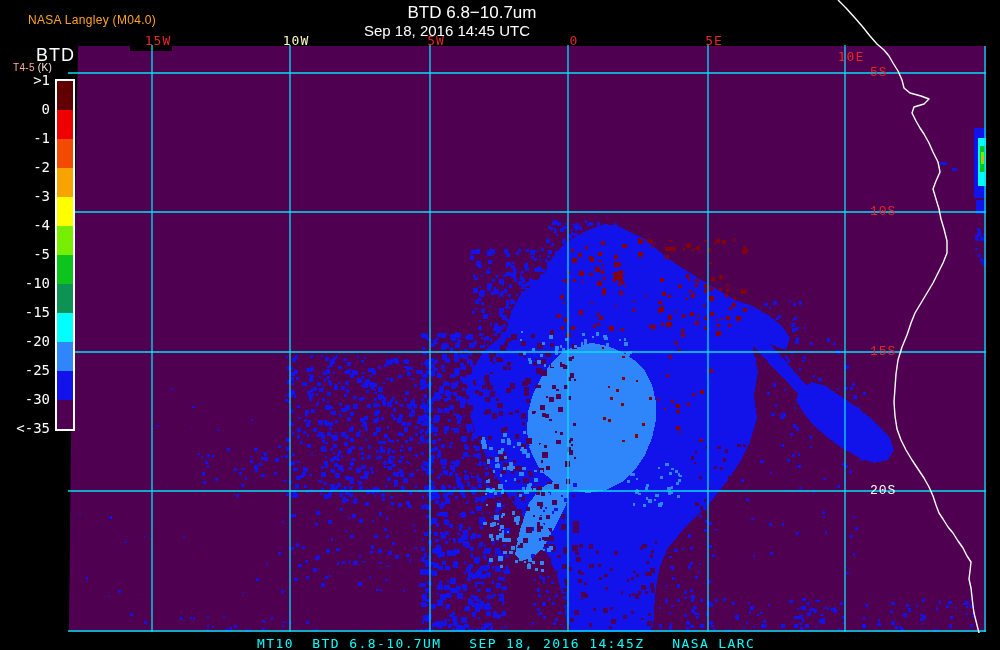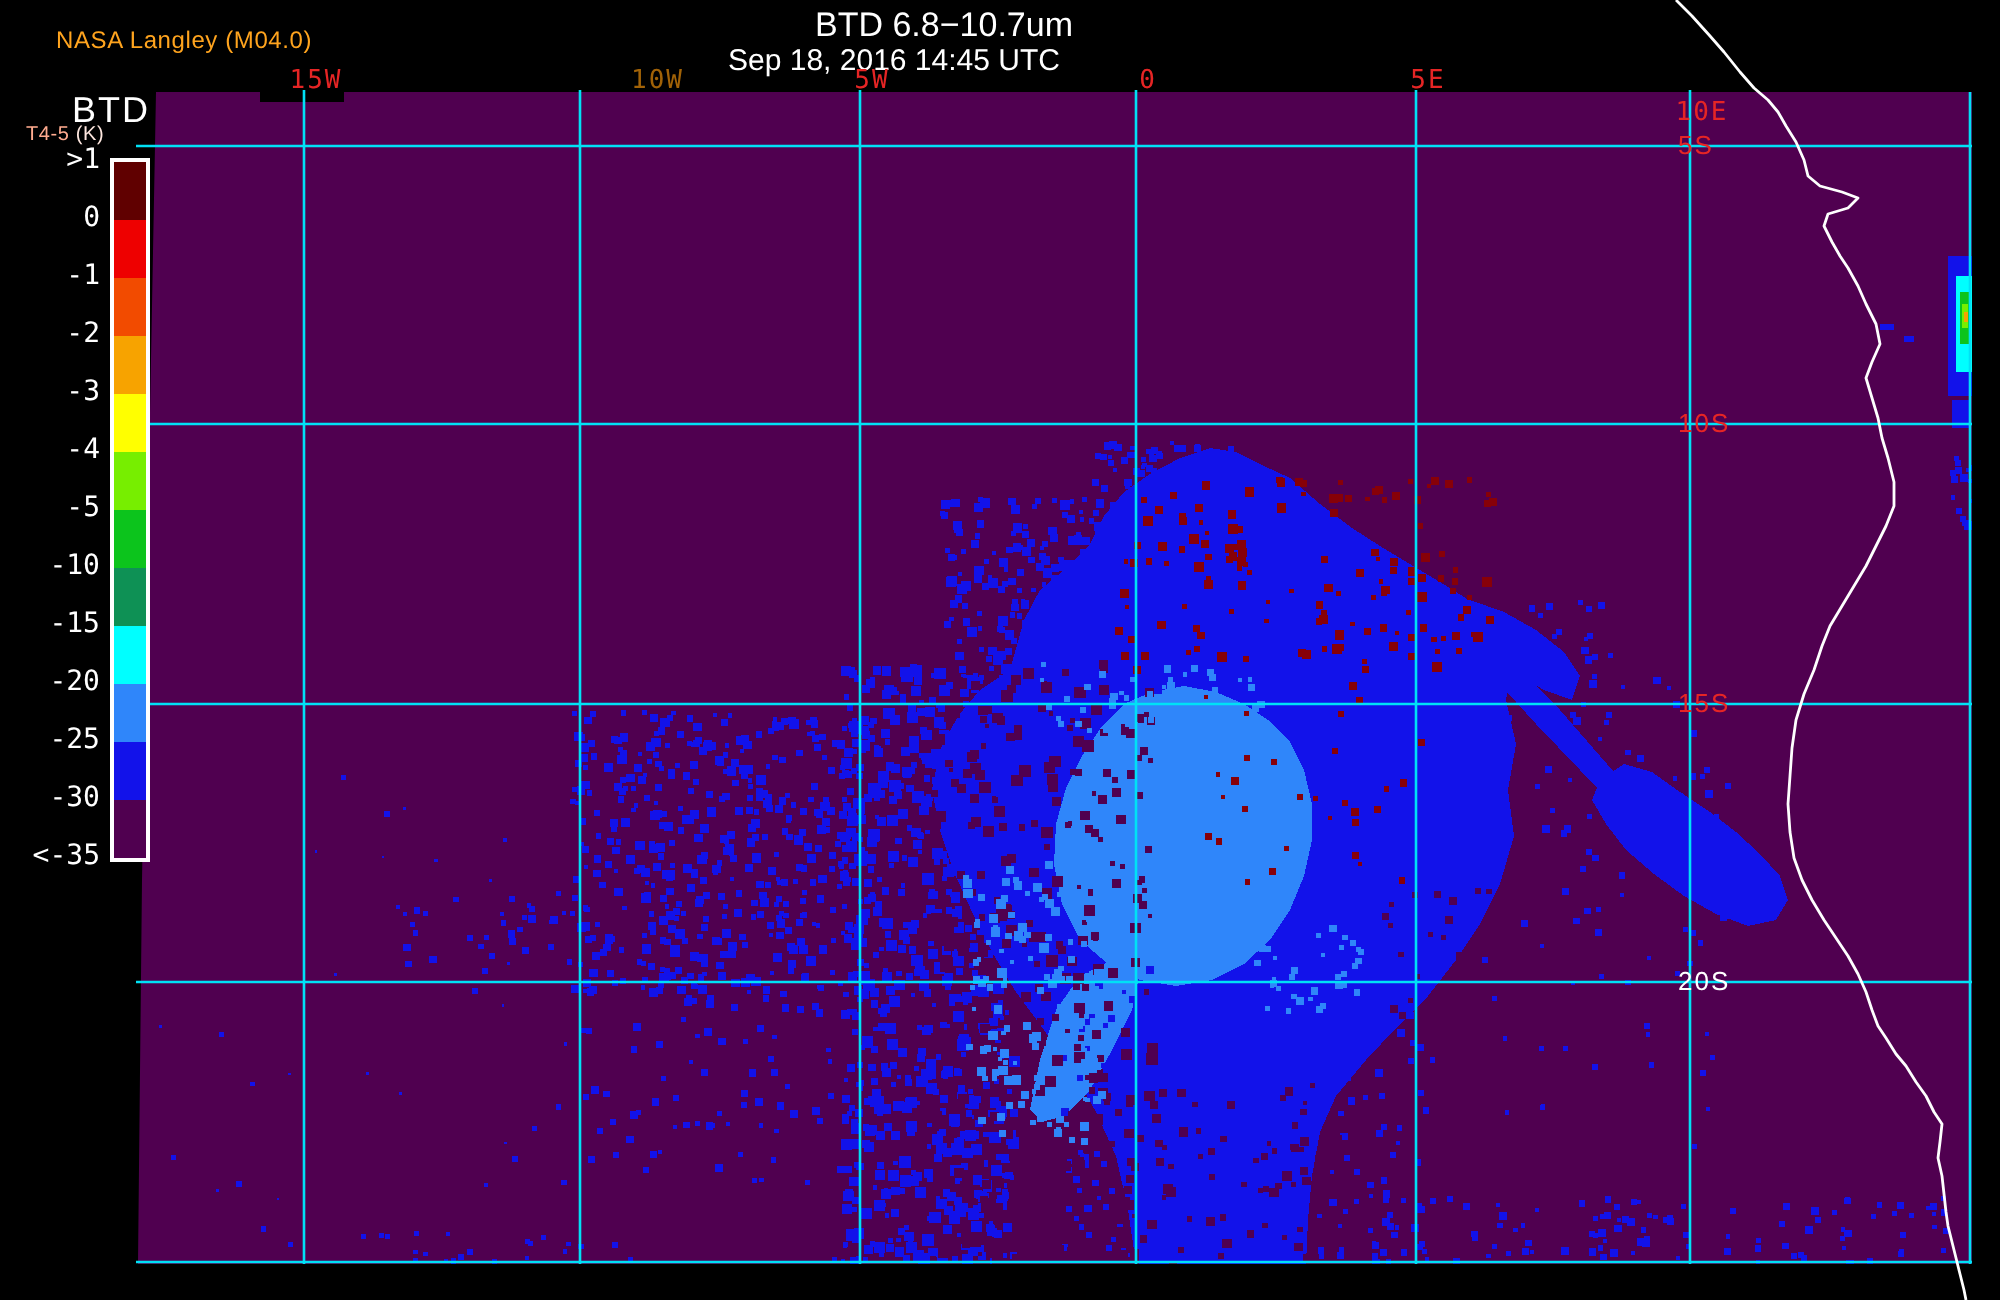--- a/index.html
+++ b/index.html
@@ -13,22 +13,22 @@
   #legend-title{left:36px;top:45px;font-size:18px;color:#fff;letter-spacing:1px;}
   #legend-units{left:13px;top:62px;font-size:10px;letter-spacing:.3px;}
   #colorbar{position:absolute;left:55px;top:79px;width:20px;height:352px;
             border:2px solid #fff;box-sizing:border-box;}
   #colorbar .seg{width:16px;height:29px;}
   .cb-label{position:absolute;left:0;width:50px;height:16px;line-height:16px;
             text-align:right;color:#fff;font-family:"DejaVu Sans Mono",monospace;
             font-size:14px;white-space:pre;}
   .lon-label{position:absolute;width:60px;text-align:center;top:33px;
              font-family:"DejaVu Sans Mono",monospace;font-size:13px;letter-spacing:1px;}
-  .lat-label{position:absolute;left:839px;height:14px;line-height:14px;
-             font-family:Liberation Sans, sans-serif;font-size:13px;letter-spacing:1px;text-align:right;}
+  .lat-label{position:absolute;left:870px;height:14px;line-height:14px;
+             font-family:Liberation Mono, monospace;font-size:13px;letter-spacing:1px;text-align:right;}
   #footer{position:absolute;left:0;top:633px;width:1000px;height:17px;background:#000;}
   #footer-text{position:absolute;left:257px;top:3px;font-family:"DejaVu Sans Mono",monospace;
                font-size:13px;letter-spacing:1.4px;white-space:pre;}
 </style>
 </head>
 <body>
 
 <div id="screen">
 
   <svg id="map-svg" width="1000" height="650" viewBox="0 0 1000 650">
@@ -2867,26 +2867,29 @@
       <div class="cb-label" style="top: 275px;">-10</div>
       <div class="cb-label" style="top: 304px;">-15</div>
       <div class="cb-label" style="top: 333px;">-20</div>
       <div class="cb-label" style="top: 362px;">-25</div>
       <div class="cb-label" style="top: 391px;">-30</div>
       <div class="cb-label" style="top: 420px;">&lt;-35</div>
     </div>
 
   <div id="lon-labels">
       <div class="lon-label" style="left: 128px; color: rgb(230, 37, 37);">15W</div>
-      <div class="lon-label" style="left: 282px; color: #a16207; text-align: right;">10W</div>
+      <div class="lon-label" style="left: 266px; color: #fef9c3;">10W</div>
       <div class="lon-label" style="left: 406px; color: rgb(230, 37, 37);">5W</div>
       <div class="lon-label" style="left: 544px; color: rgb(230, 37, 37);">0</div>
       <div class="lon-label" style="left: 684px; color: rgb(230, 37, 37);">5E</div>
       <div class="lon-label" style="left: 821px; color: rgb(230, 37, 37); margin-top: 16px;">10E</div>
     </div>
   <div id="lat-labels">
       <div class="lat-label" style="top: 66px; color: rgb(230, 37, 37);">5S</div>
       <div class="lat-label" style="top: 205px; color: rgb(230, 37, 37);">10S</div>
       <div class="lat-label" style="top: 345px; color: rgb(230, 37, 37);">15S</div>
       <div class="lat-label" style="top: 484px; color: #ffffff;">20S</div>
     </div>
 
+  <div id="footer">
+    <div id="footer-text" style="color: rgb(0, 255, 255);">MT10  BTD 6.8-10.7UM   SEP 18, 2016 14:45Z   NASA LARC</div>
+  </div>
 </div>
 
 </body></html>

